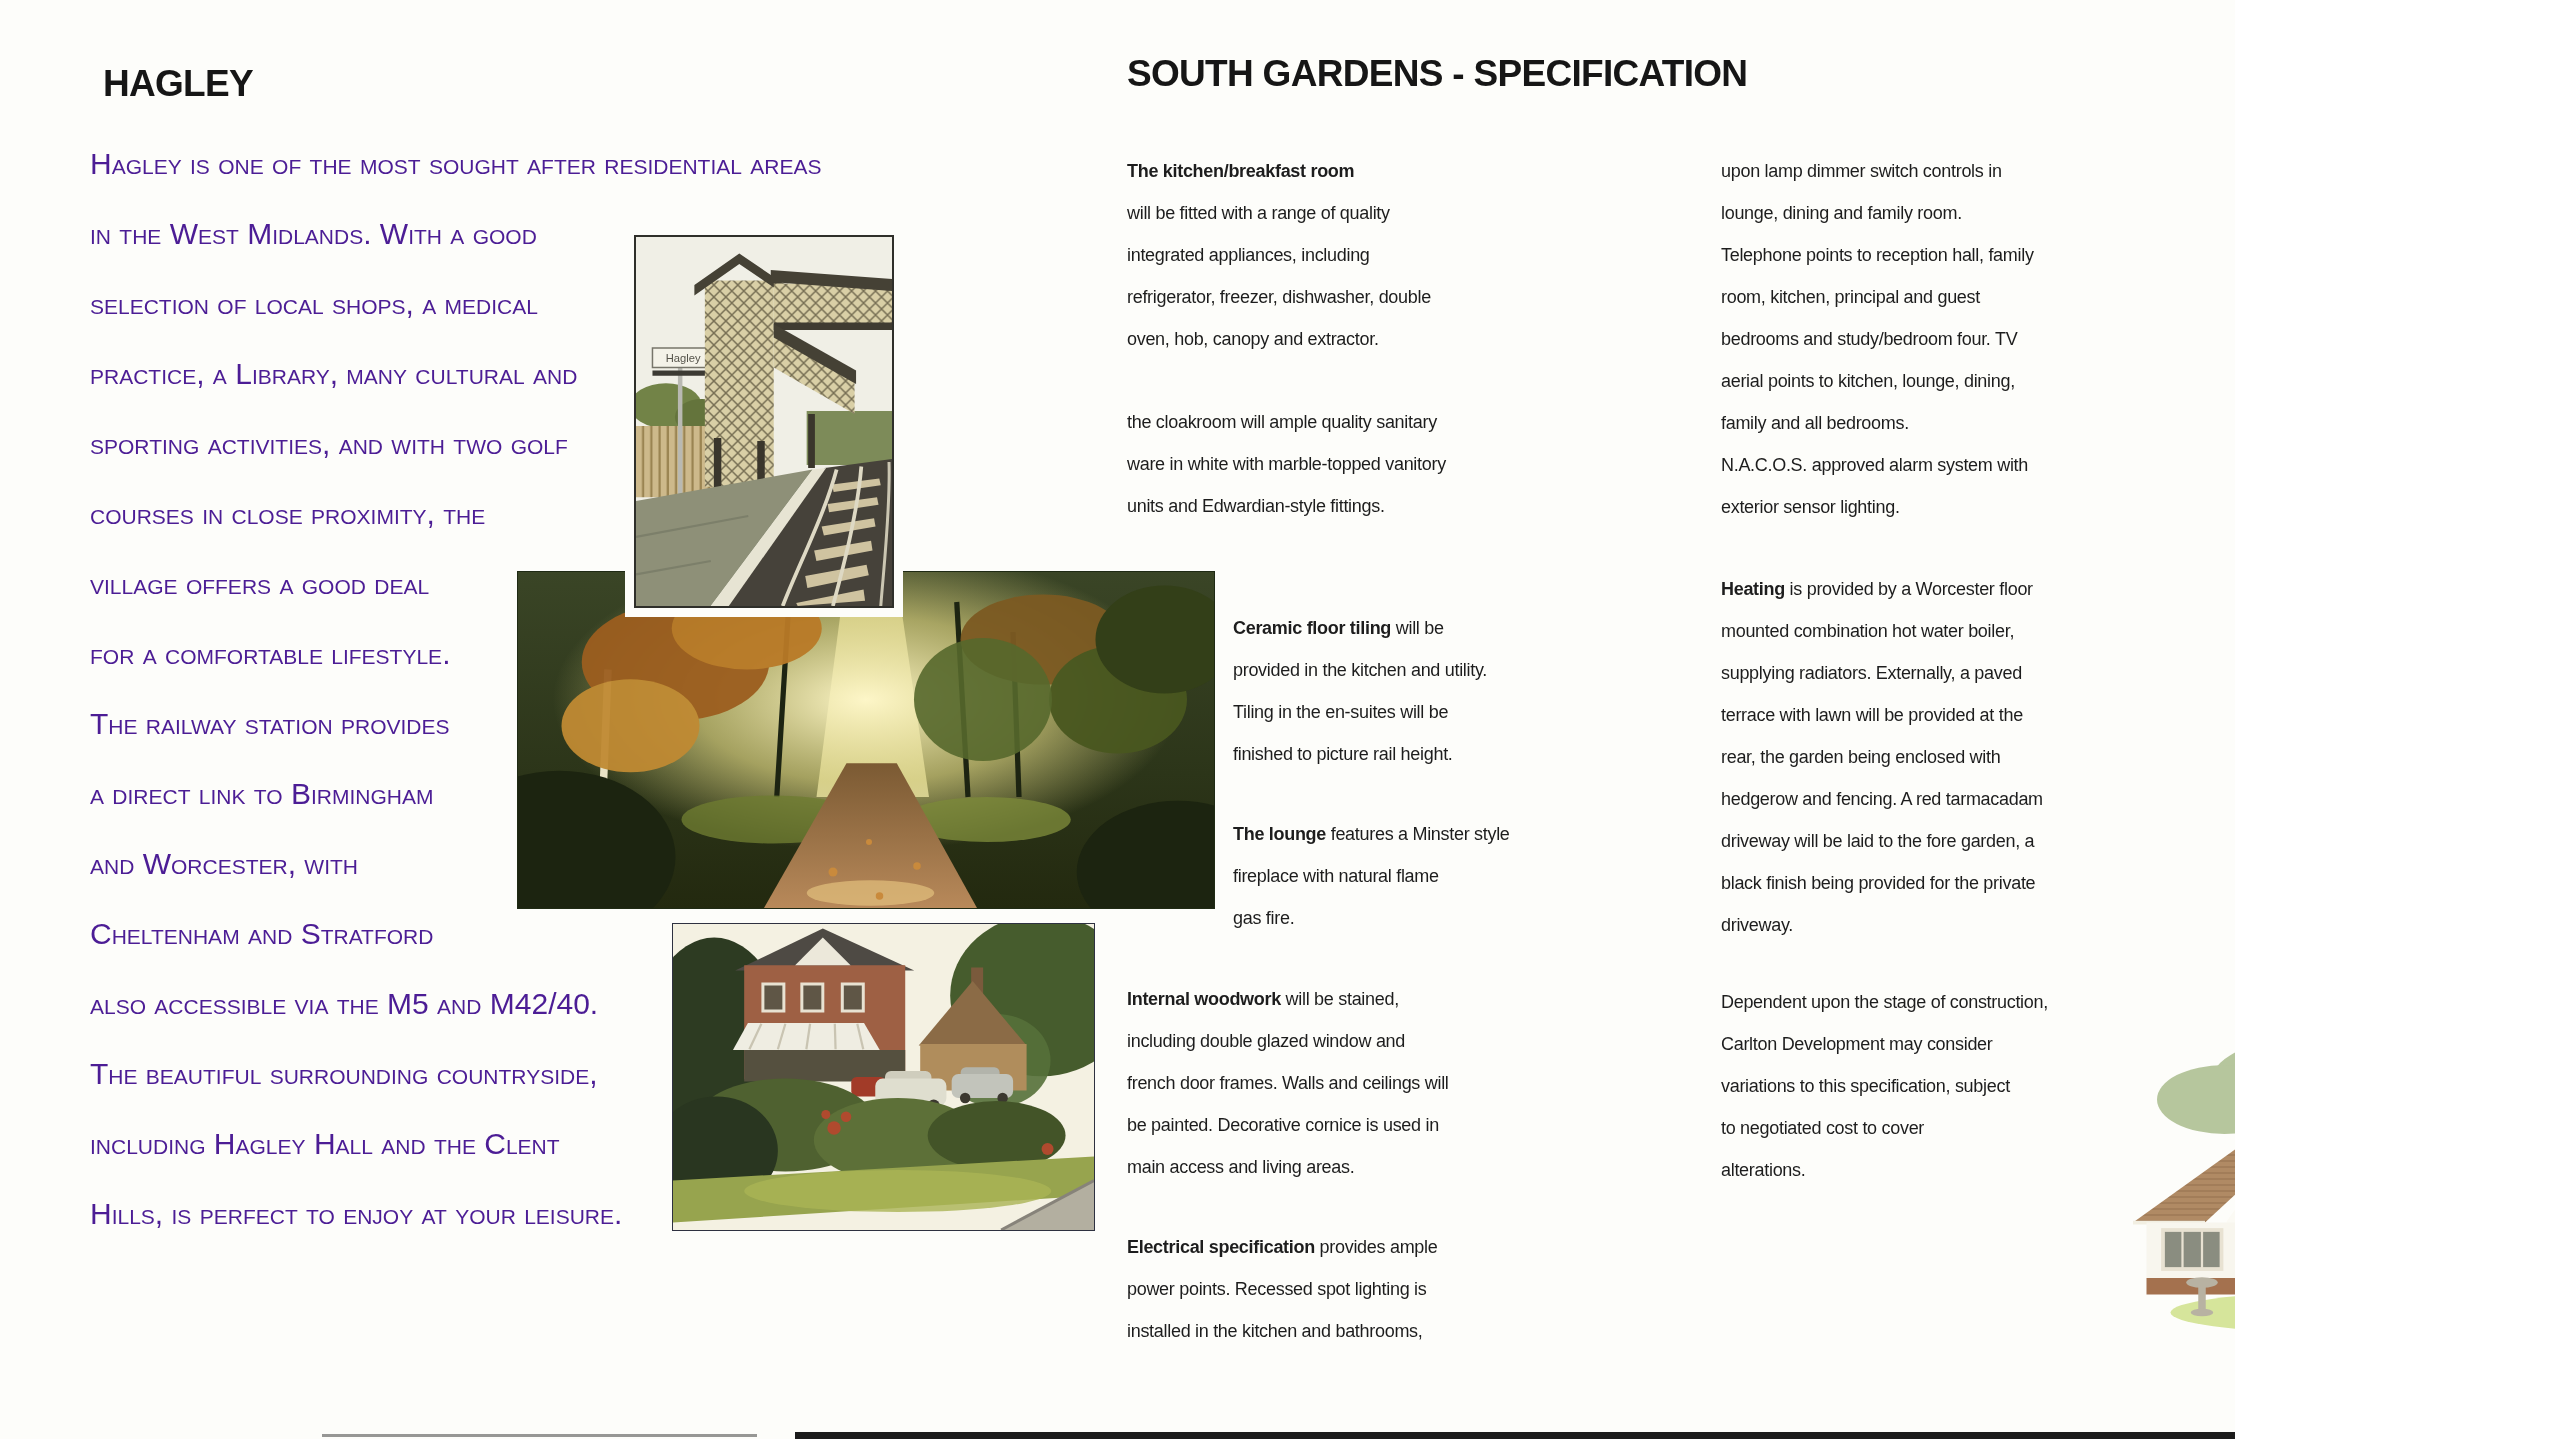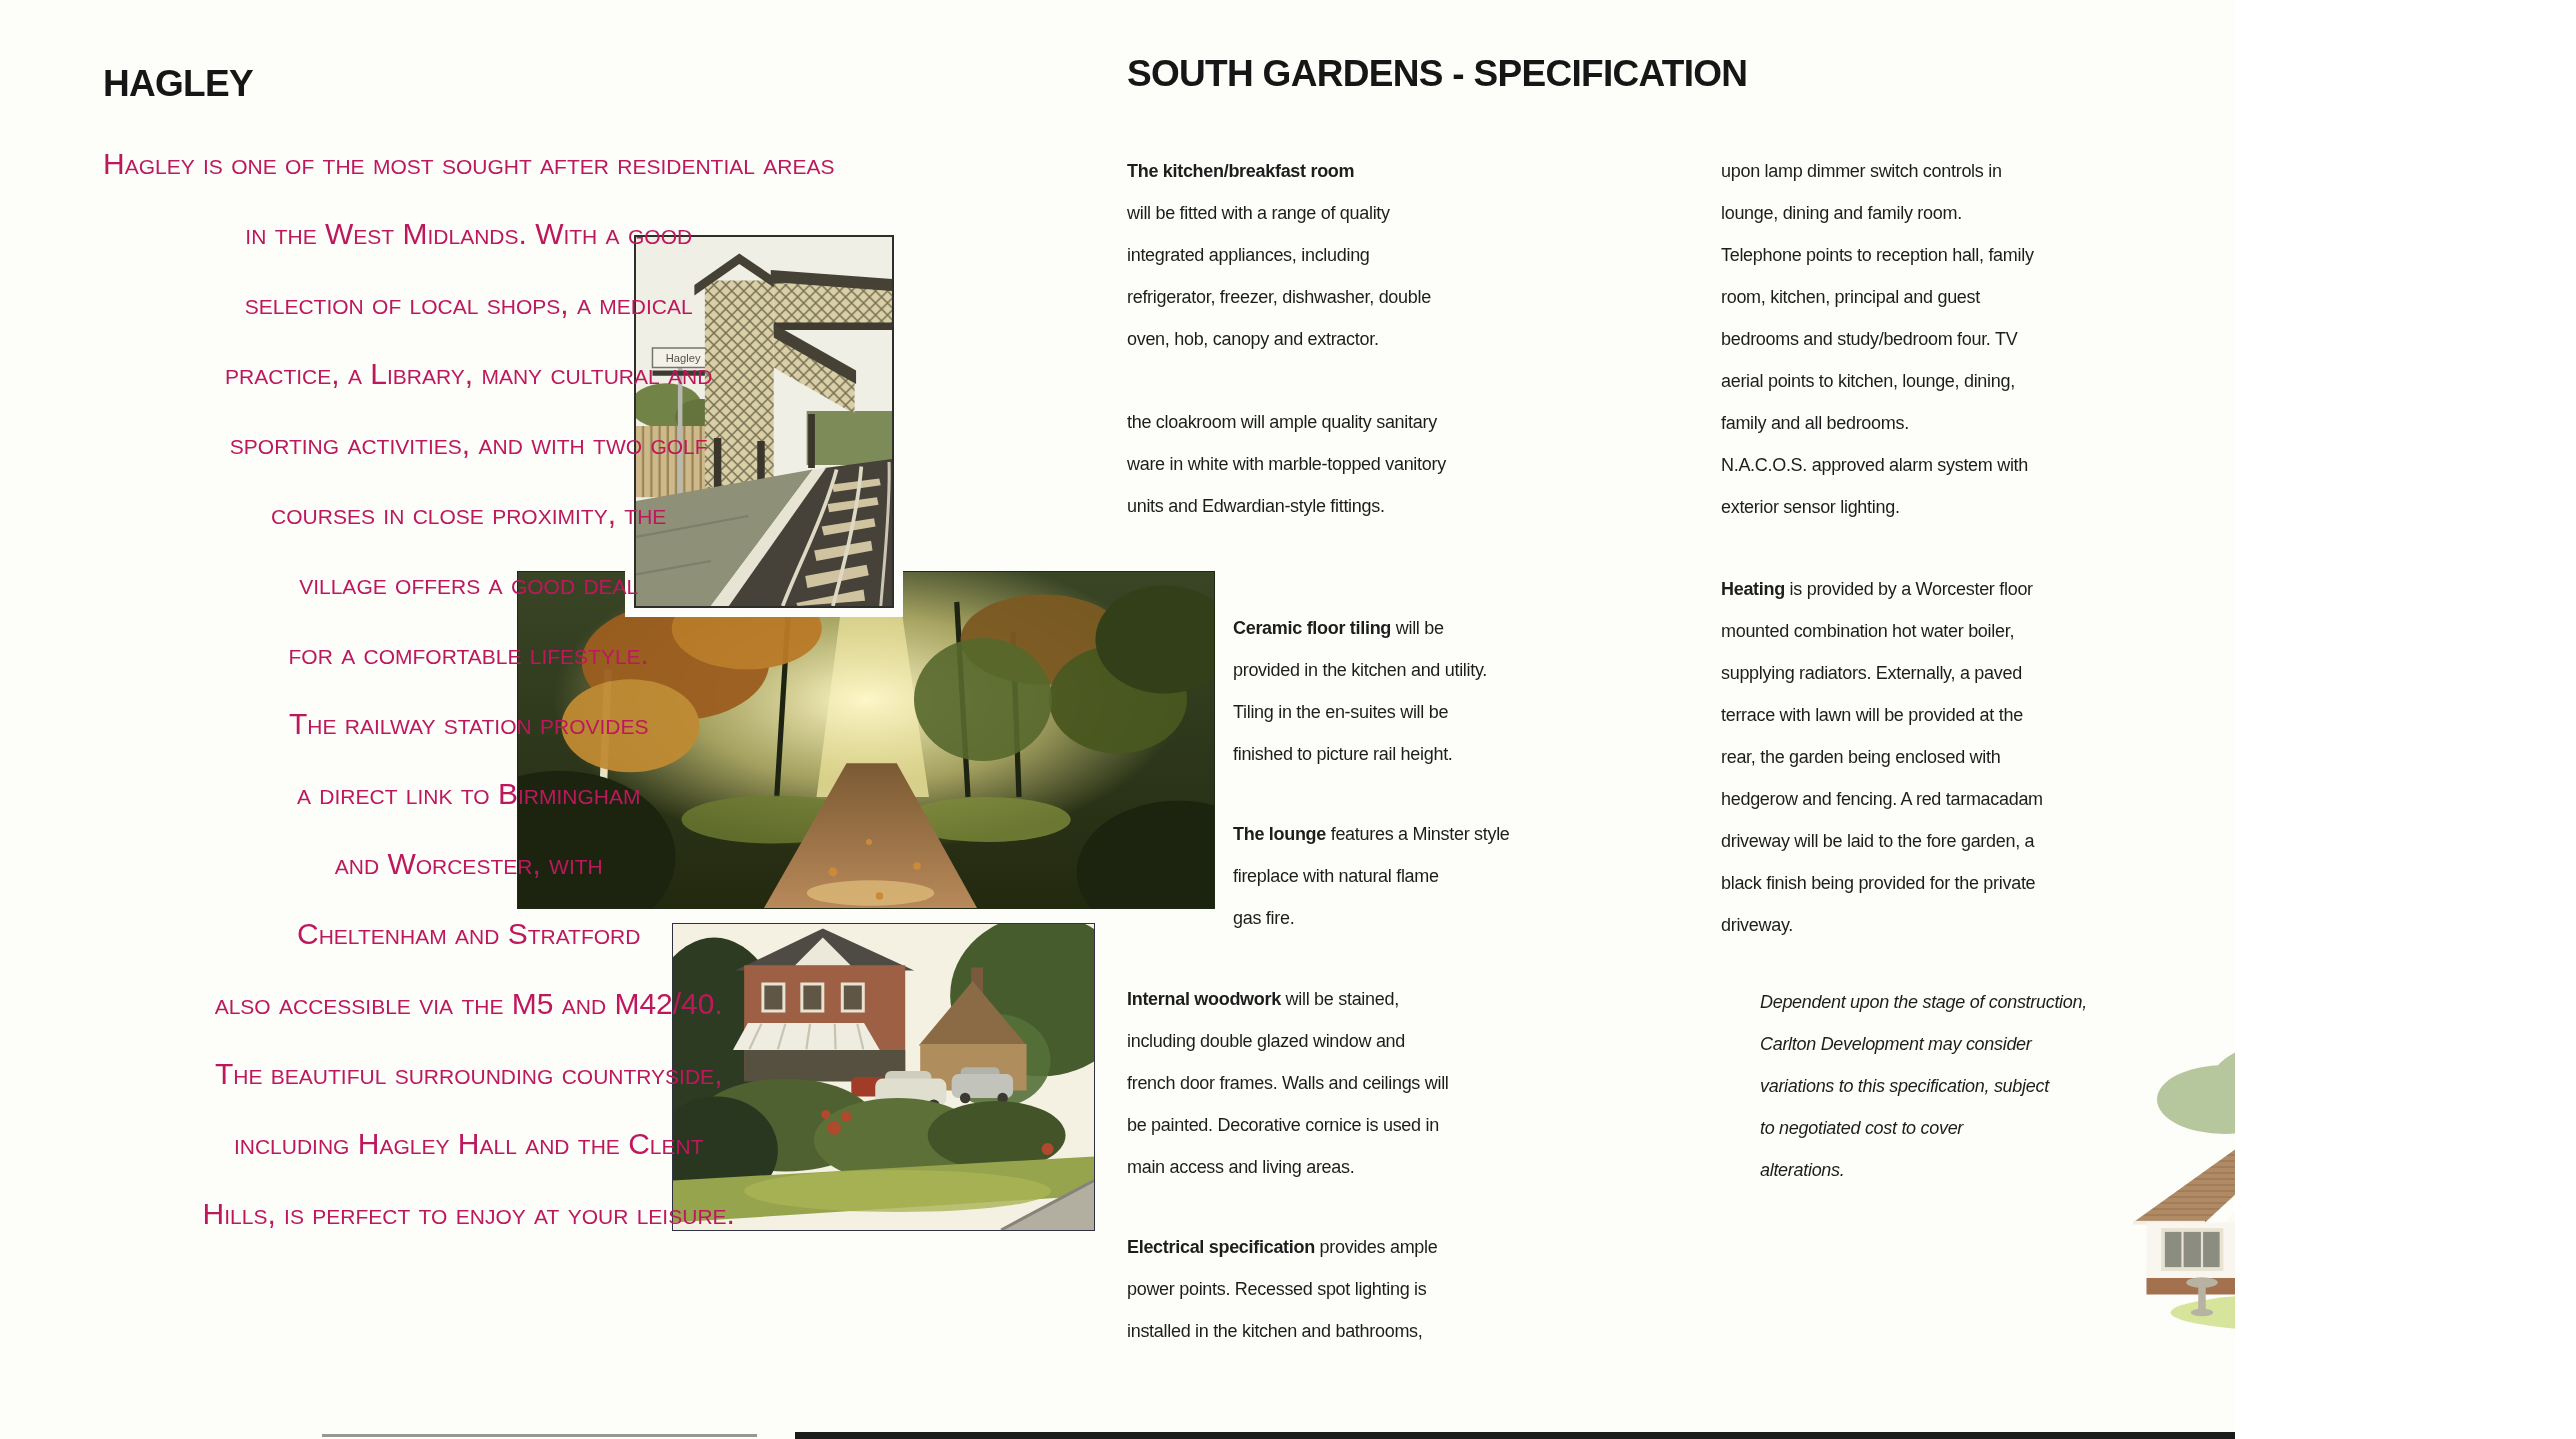--- a/index.html
+++ b/index.html
@@ -10,31 +10,31 @@
   }
   
   .h-main{
     position:absolute;margin:0;font-size:37px;font-weight:bold;letter-spacing:-0.7px;
     color:#161616;white-space:nowrap;
   }
   #hagley-heading{left:103px;top:63px;}
   #spec-heading{left:1127px;top:53px;}
   
   .caps-lines{
-    position:absolute;left:103px;top:129px;font-size:30px;line-height:70px;
-    font-variant:small-caps;color:#be185d;white-space:nowrap;z-index:5;text-align:center;
+    position:absolute;left:90px;top:129px;font-size:30px;line-height:70px;
+    font-variant:small-caps;color:#4c1d95;white-space:nowrap;z-index:5;
   }
   
   .para{
     position:absolute;font-size:18px;line-height:42px;letter-spacing:-0.3px;
     color:#1d1d1d;white-space:nowrap;z-index:5;
   }
   .line{white-space:nowrap;}
   .b{font-weight:bold;}
-  .i{font-style:italic;margin-left:39px;}
+  .i{}
   #p-kitchen   {left:1127px;top:150px;}
   #p-ensuite   {left:1127px;top:401px;}
   #p-ceramic   {left:1233px;top:607px;}
   #p-lounge    {left:1233px;top:813px;}
   #p-woodwork  {left:1127px;top:978px;}
   #p-electric  {left:1127px;top:1226px;}
   #p-lamp      {left:1721px;top:150px;}
   #p-heating   {left:1721px;top:568px;}
   #p-dependent {left:1721px;top:981px;}
   

